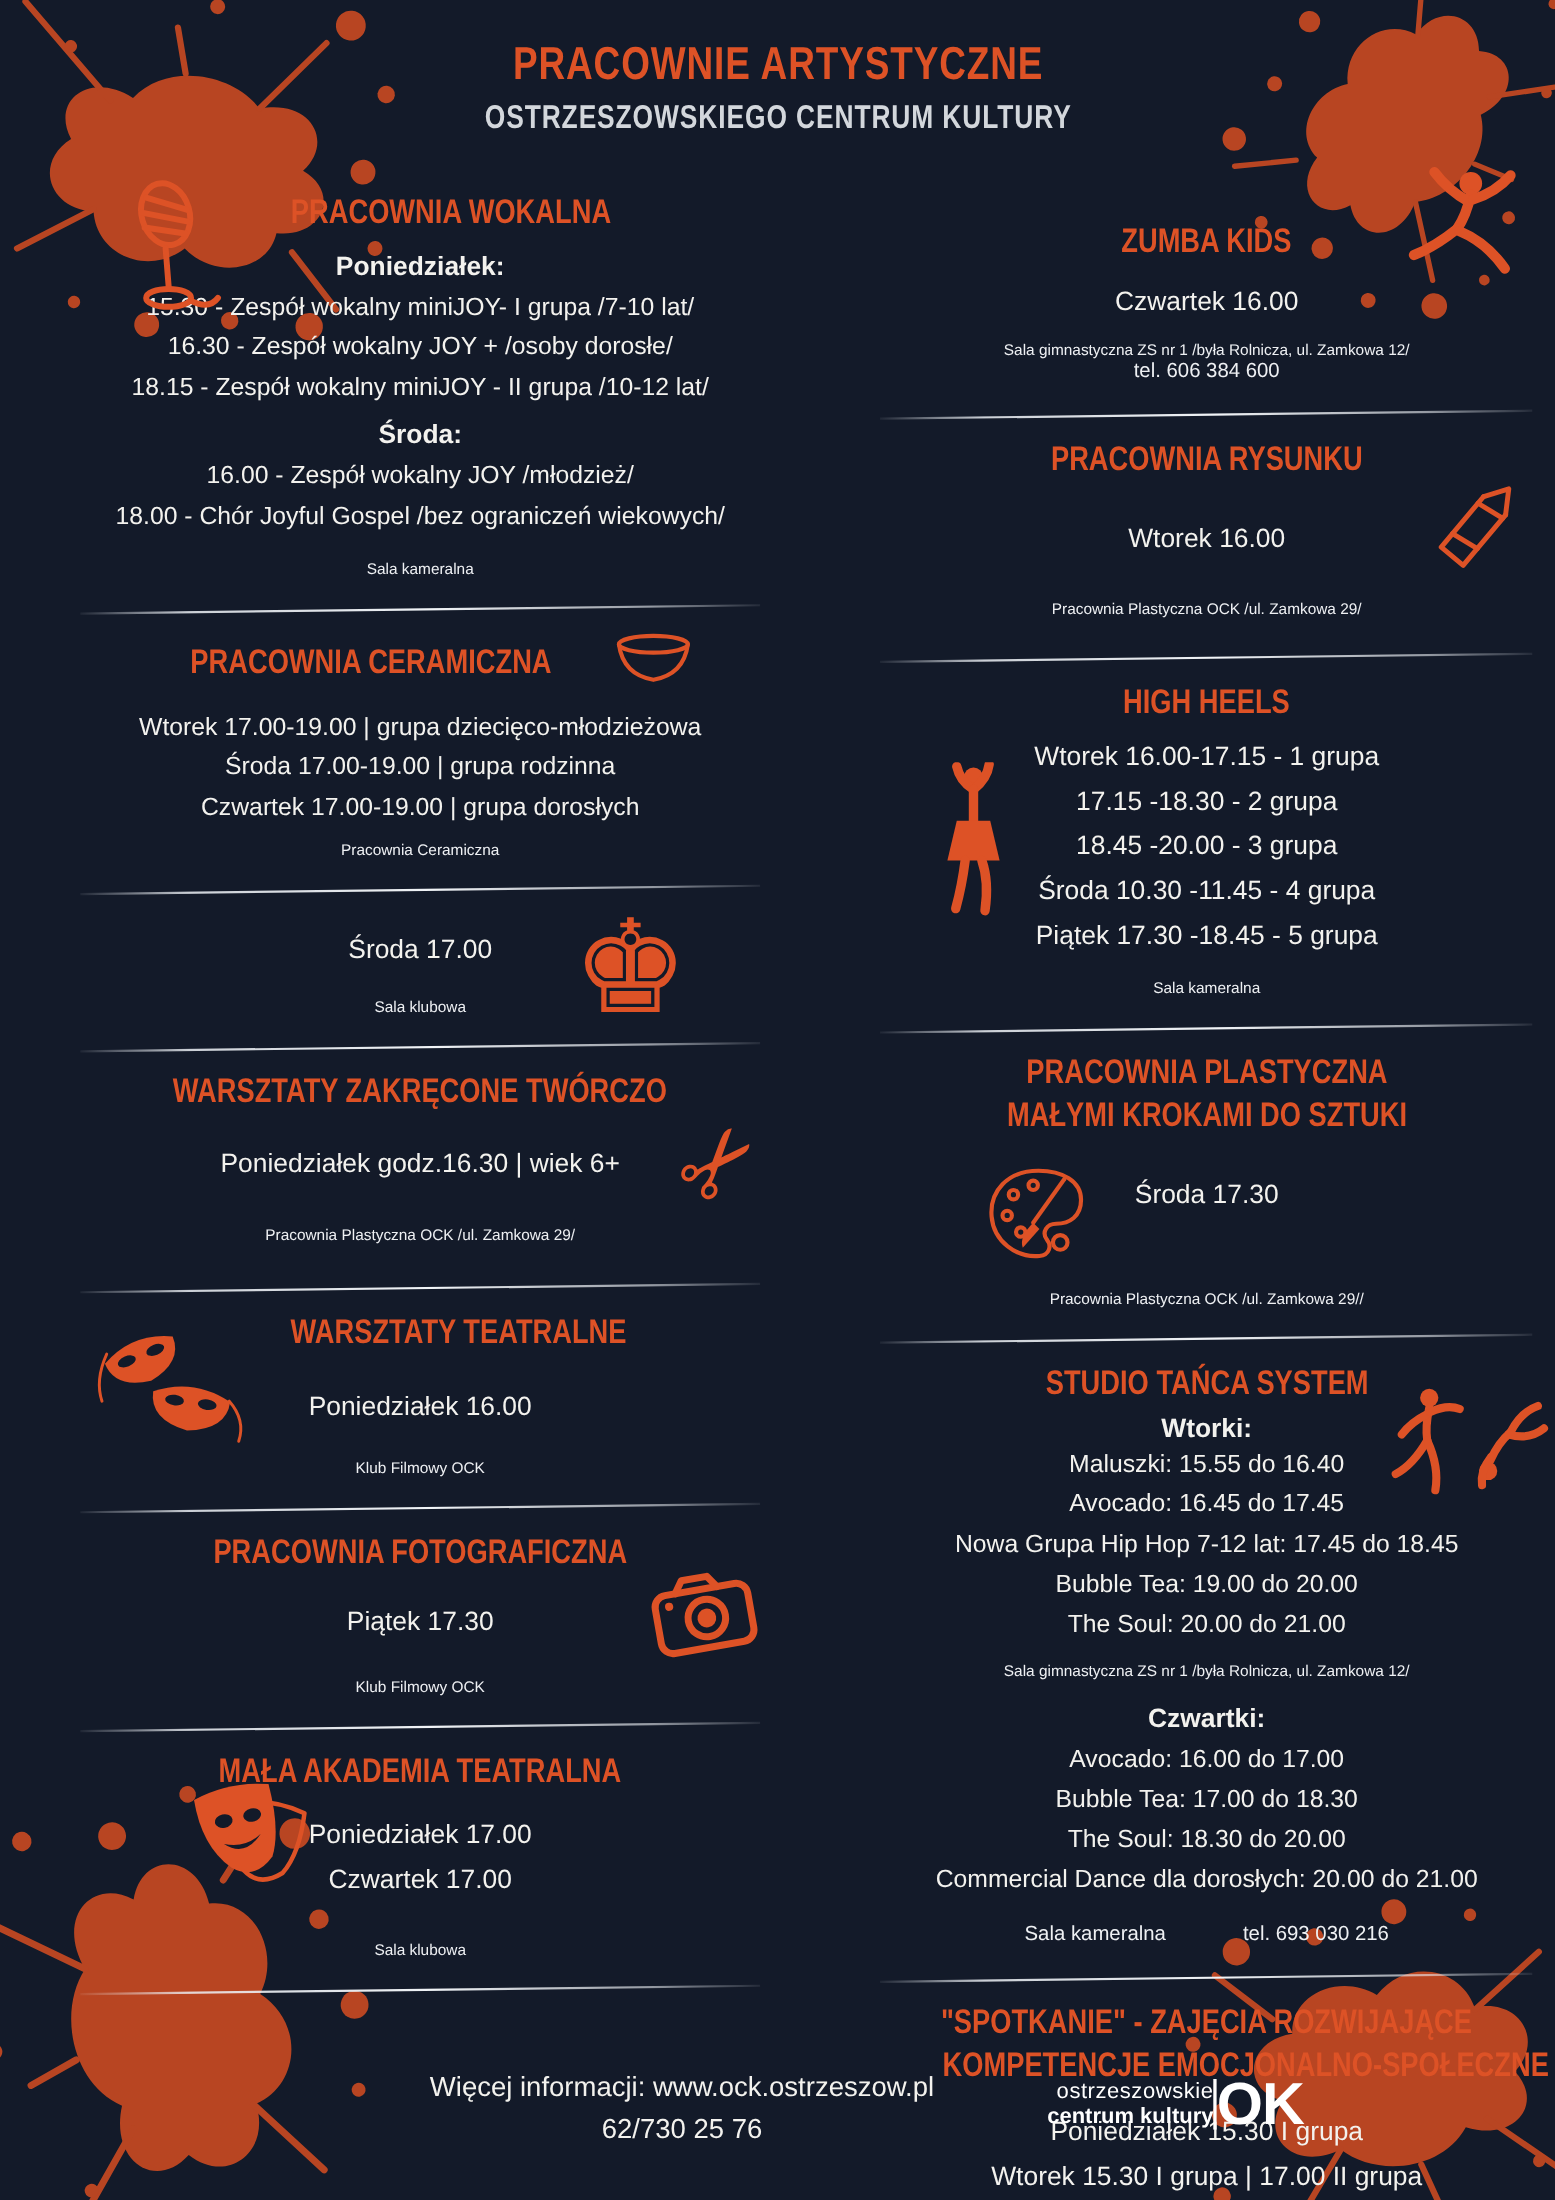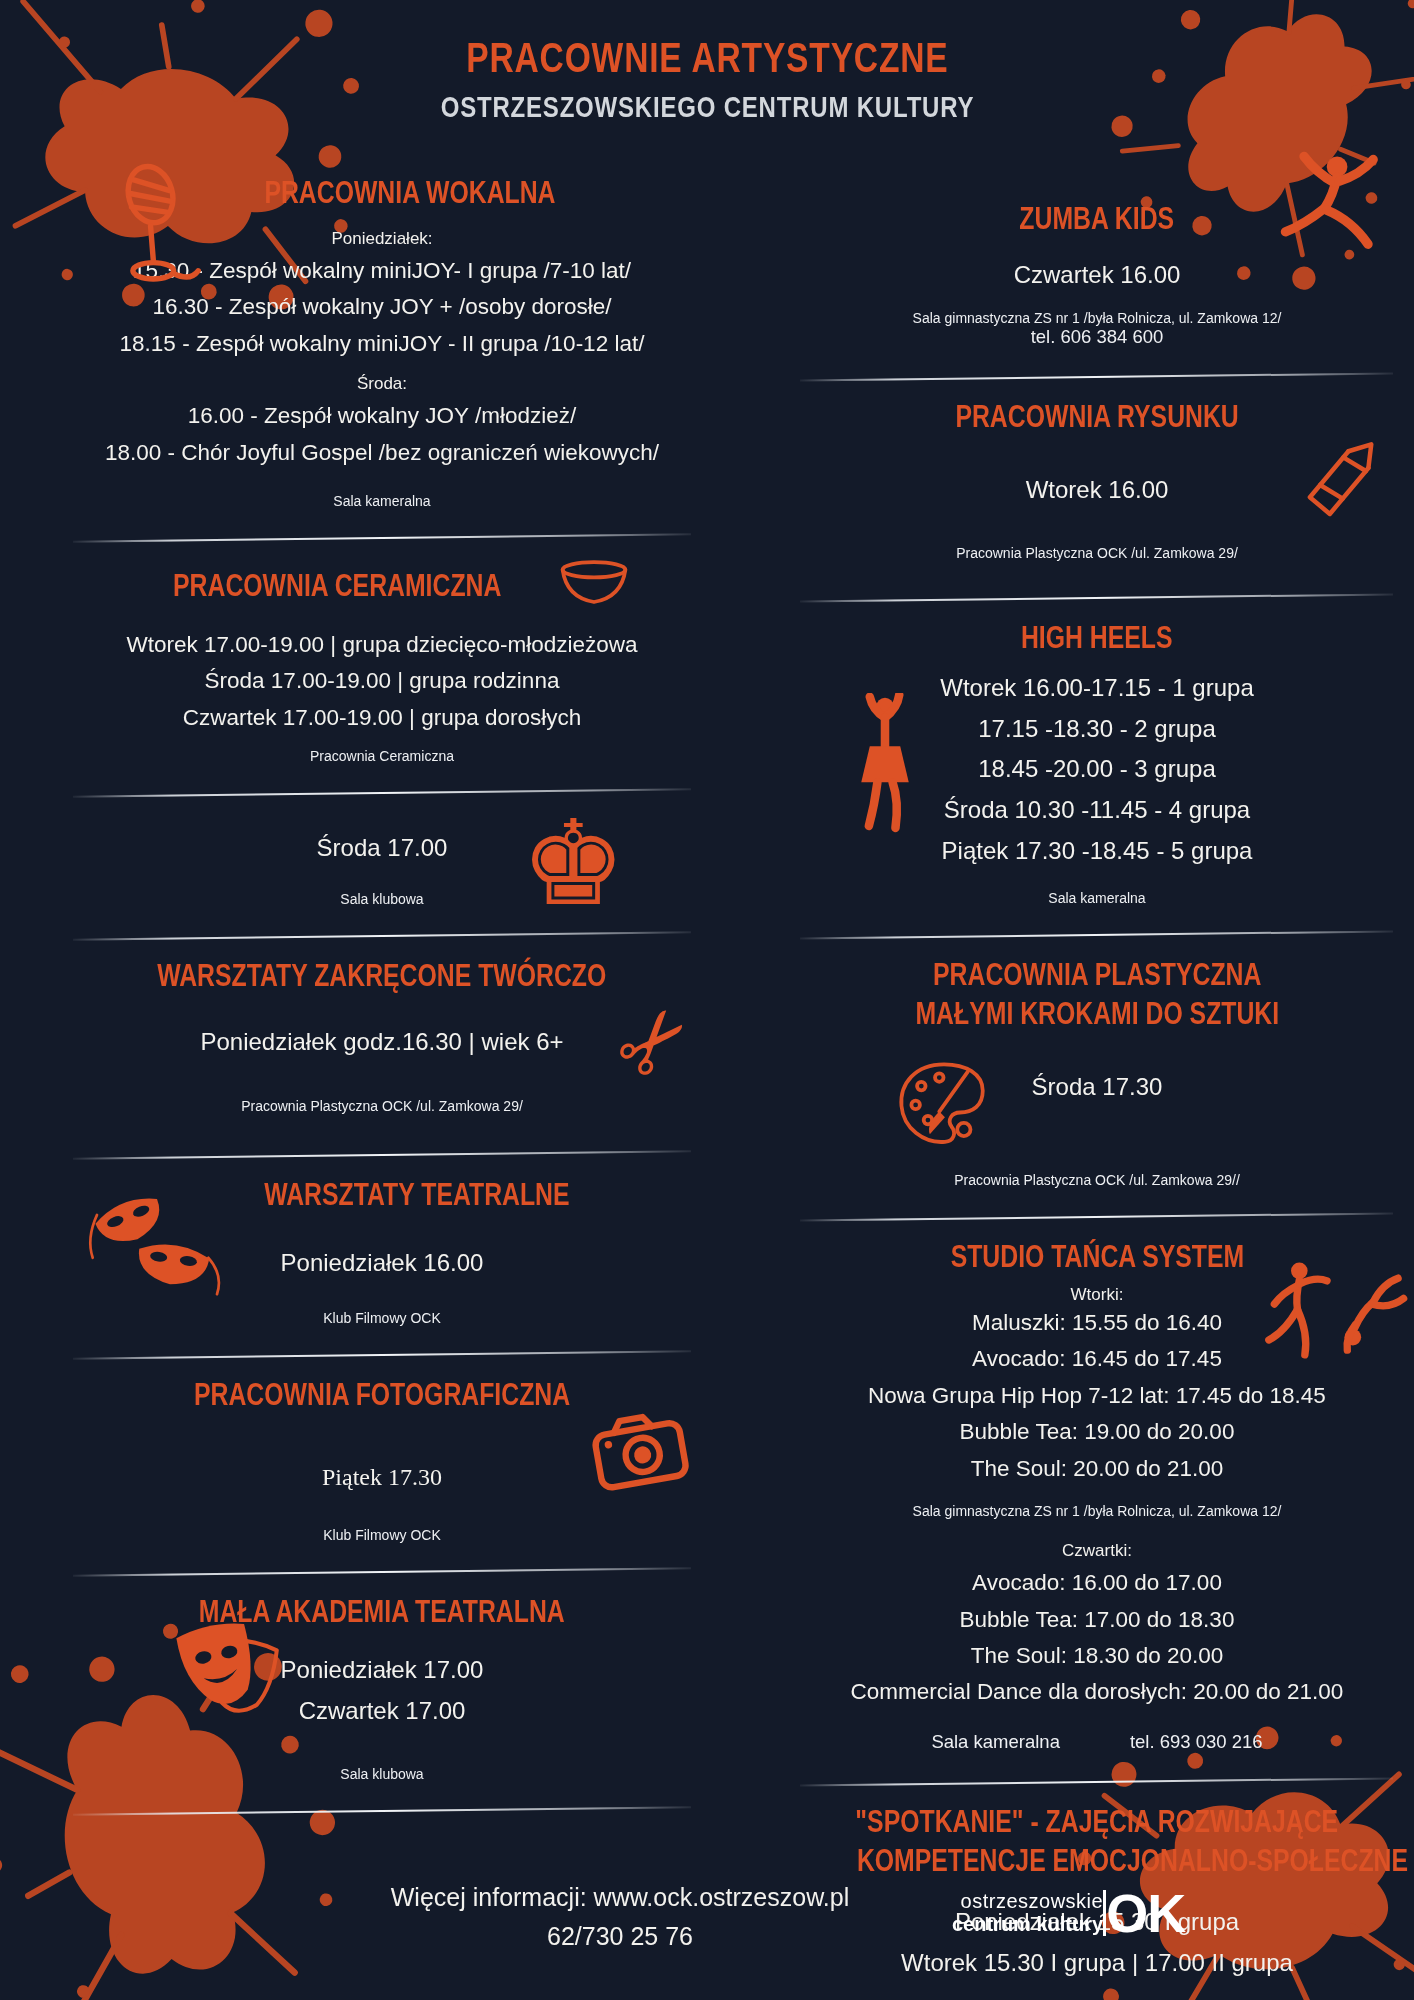--- a/index.html
+++ b/index.html
@@ -33,21 +33,21 @@
   .subtitle{color:var(--muted);font-size:30px;font-weight:700;margin-top:8px;letter-spacing:1px;}
   .h-cond{display:inline-block;transform:scaleX(.8);white-space:nowrap;}
   
   .col{position:absolute;z-index:1;text-align:center;}
   .col-left{left:60px;top:160px;width:644px;}
   .col-right{left:788px;top:160px;width:618px;}
   section{position:relative;padding:4px 0 10px;}
   .sec-title{color:var(--accent);font-size:31px;font-weight:700;line-height:1.25;}
   .line{font-size:22.5px;line-height:1.62;color:var(--text);}
   .line-lg{font-size:24px;line-height:1.7;}
-  .day{font-size:17px;font-weight:400;margin:12px 0 4px;}
+  .day{font-size:24px;font-weight:700;margin:12px 0 4px;}
   .loc{font-size:14px;margin-top:22px;color:#eef0f3;text-align:center;}
   .loc2{font-size:18.5px;color:#eef0f3;}
   .divider{height:2px;width:96%;margin:18px auto 16px;transform:rotate(-.7deg);
     background:linear-gradient(90deg,rgba(235,239,244,.06),rgba(235,239,244,.85) 16%,#f1f4f7 52%,rgba(235,239,244,.6) 84%,rgba(235,239,244,.08));}
   
   .icon{position:absolute;z-index:1;}
   .icon-stroke{stroke:var(--accent);fill:none;stroke-linecap:round;stroke-linejoin:round;}
   .icon-fill{fill:var(--accent);}
   .bg-fill{fill:var(--background);}
   .glyph{color:var(--accent);line-height:1;font-family:"DejaVu Sans",sans-serif;}
@@ -203,21 +203,21 @@
         <svg width="96" height="76" viewBox="0 0 90 70">
           <g class="icon-stroke" stroke-width="6">
             <rect x="5" y="15" width="80" height="50" rx="10"></rect>
             <path d="M24 15 L31 5 L53 5 L60 15"></path>
             <circle cx="47" cy="40" r="16"></circle>
           </g>
           <circle class="icon-fill" cx="47" cy="40" r="8"></circle>
           <circle class="icon-fill" cx="17" cy="25" r="3.5"></circle>
         </svg>
       </div>
-      <div class="line line-lg" style="margin-top:42px;font-family:Liberation Serif, serif;">Piątek 17.30</div>
+      <div class="line line-lg" style="margin-top:24px;">Piątek 17.30</div>
       <div class="loc" style="margin-top:30px;">Klub Filmowy OCK</div>
     </section>
     <div class="divider"></div>
 
     <section>
       <div class="sec-title"><span class="h-cond">MAŁA AKADEMIA TEATRALNA</span></div>
       <div class="icon masks2-icon">
         <svg width="112" height="124" viewBox="0 0 110 120">
           <g transform="rotate(10 70 70)">
             <path class="icon-stroke" stroke-width="4" d="M44 28 Q72 20 100 28 Q102 64 90 84 Q72 100 56 88 Q42 64 44 28Z"></path>

